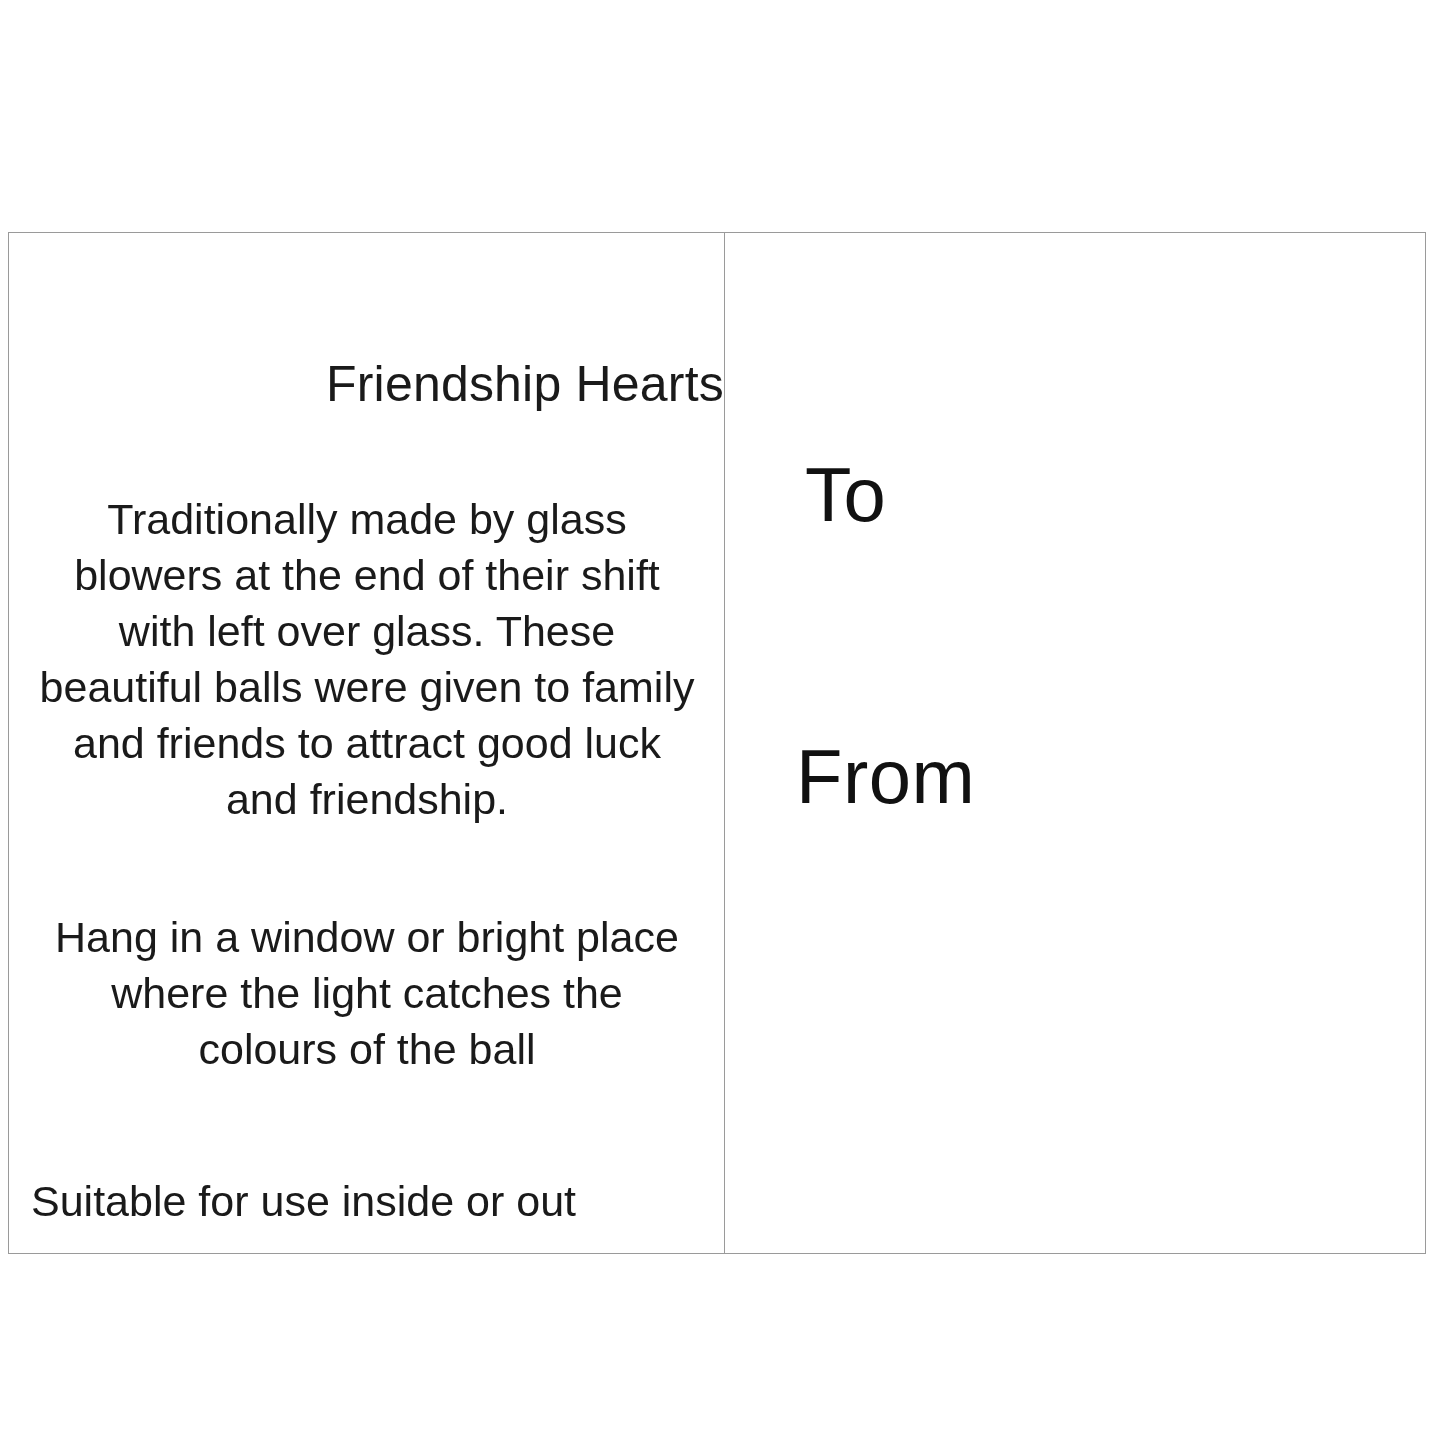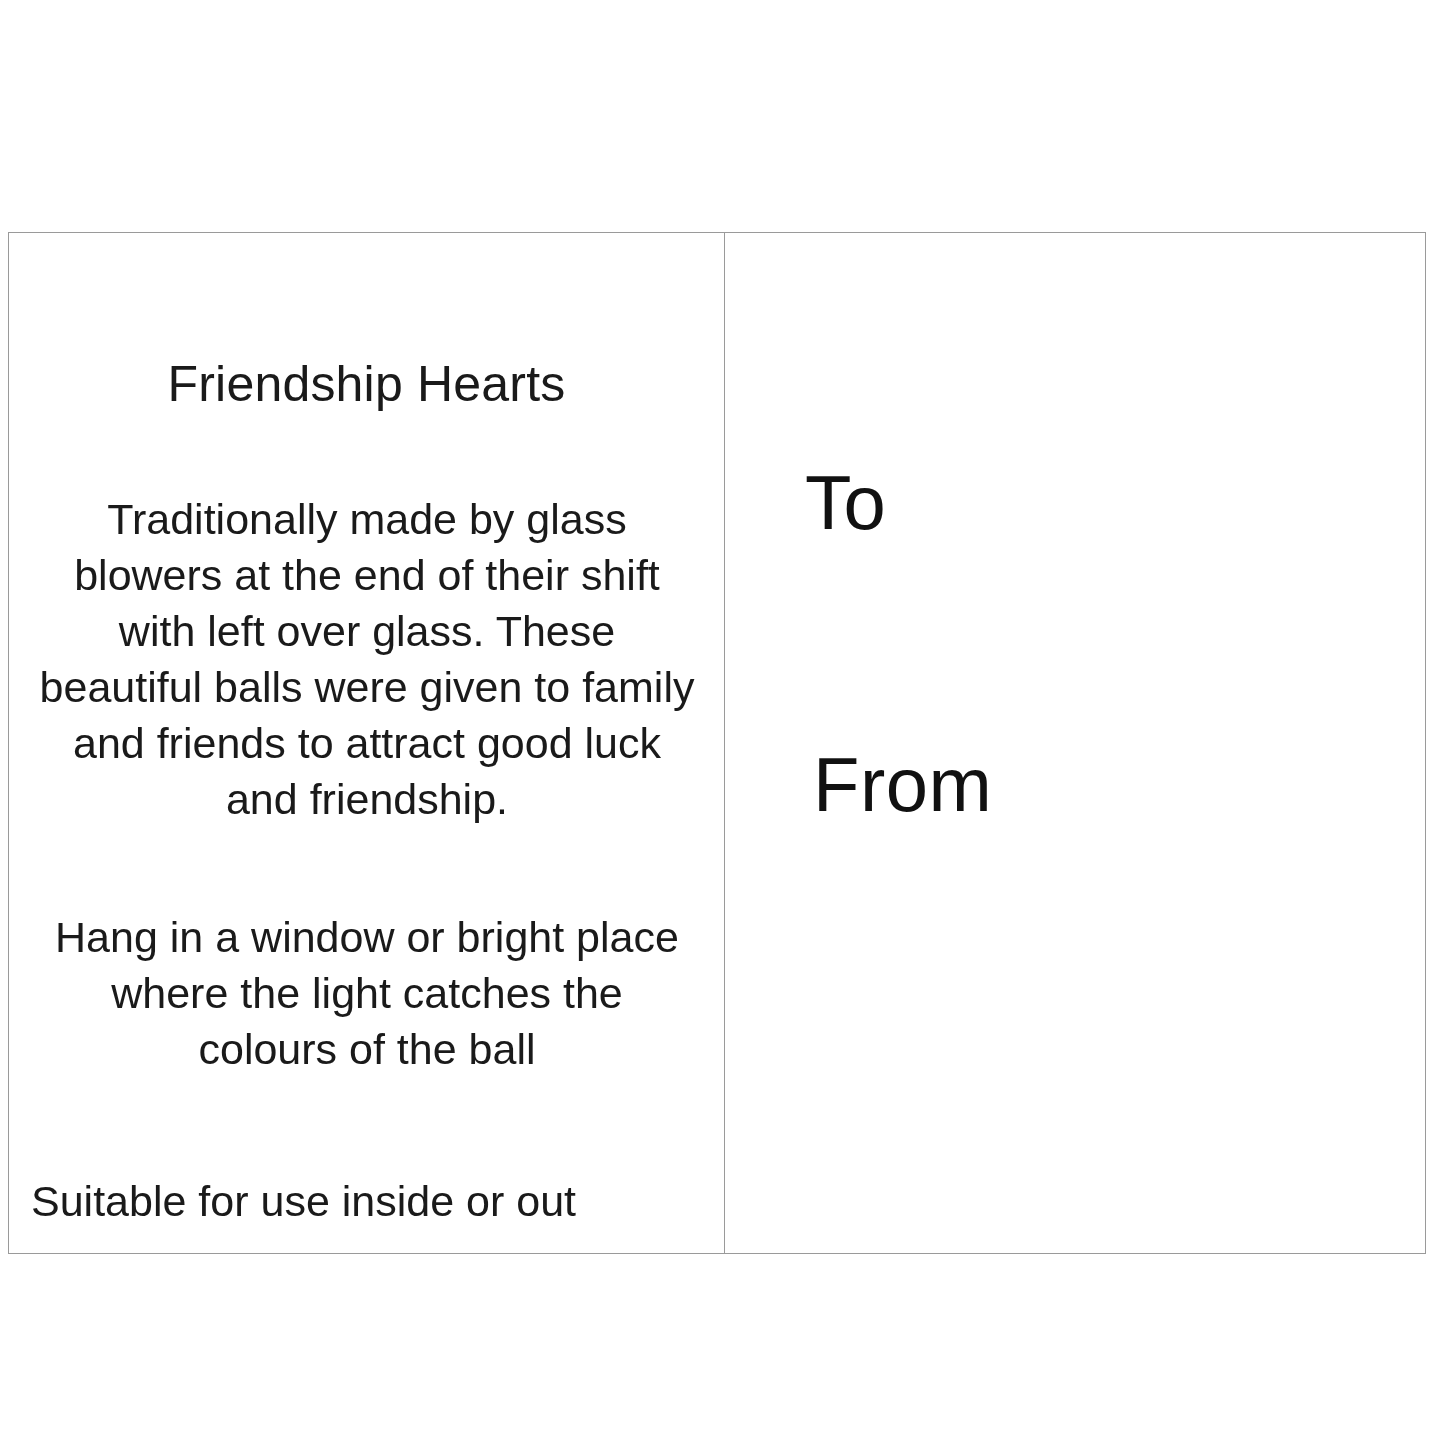--- a/index.html
+++ b/index.html
@@ -39,21 +39,21 @@
     flex: 1;
     box-sizing: border-box;
     position: relative;
   }
 
   .title {
     position: absolute;
     top: 122px;
     left: 0;
     width: 100%;
-    text-align: center;
+    text-align: right;
     font-size: 50px;
     font-weight: 400;
     letter-spacing: 0.2px;
     color: #1a1a1a;
   }
 
   .body-block {
     position: absolute;
     left: 28px;
     width: 660px;
@@ -76,30 +76,29 @@
     line-height: 56px;
     color: #1a1a1a;
   }
 
   .field-label {
     position: absolute;
     font-size: 76px;
     font-weight: 400;
     color: #111111;
     letter-spacing: 0.5px;
-    margin-top: 8px;
   }
 
   .label-to {
     left: 80px;
     top: 218px;
   }
 
   .label-from {
-    left: 88px;
+    left: 71px;
     top: 500px;
   }
 </style>
 </head>
 <body>
 
 <div class="card">
 
   <div class="panel-left">
     <div class="title">Friendship Hearts</div>

